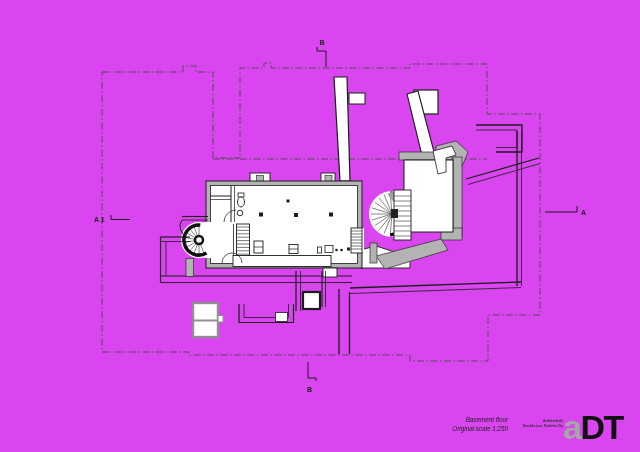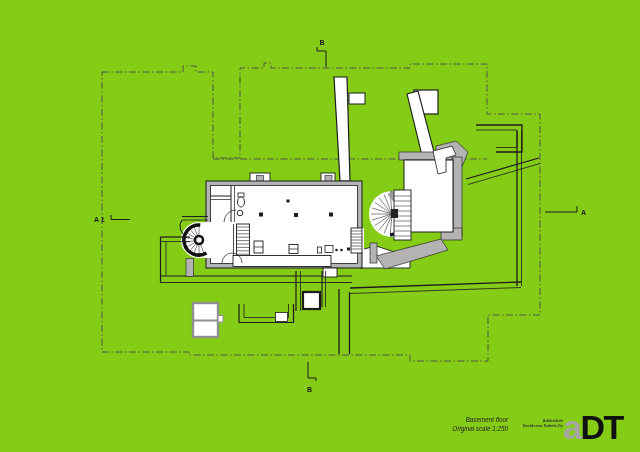--- a/index.html
+++ b/index.html
@@ -1,16 +1,16 @@
 <!DOCTYPE html>
 <html><head>
 <meta charset="utf-8">
 <style>
   html,body{margin:0;padding:0;background:#ffffff;}
-  .page{position:relative;width:640px;height:452px;background:#84cc16;overflow:hidden;
+  .page{position:relative;width:640px;height:452px;background:#d946ef;overflow:hidden;
         font-family:"Liberation Sans",sans-serif;}
   svg text{font-family:"Liberation Sans",sans-serif;}
   .marker-label{font-size:7px;font-weight:bold;fill:#1c1c1c;}
   .title-line{font-size:6.3px;font-style:italic;fill:#222;}
   .firm-line{font-size:3.9px;font-weight:bold;fill:#333;}
   .logo-text{font-size:34px;font-weight:bold;letter-spacing:-1.5px;}
 </style>
 </head>
 <body>
 

